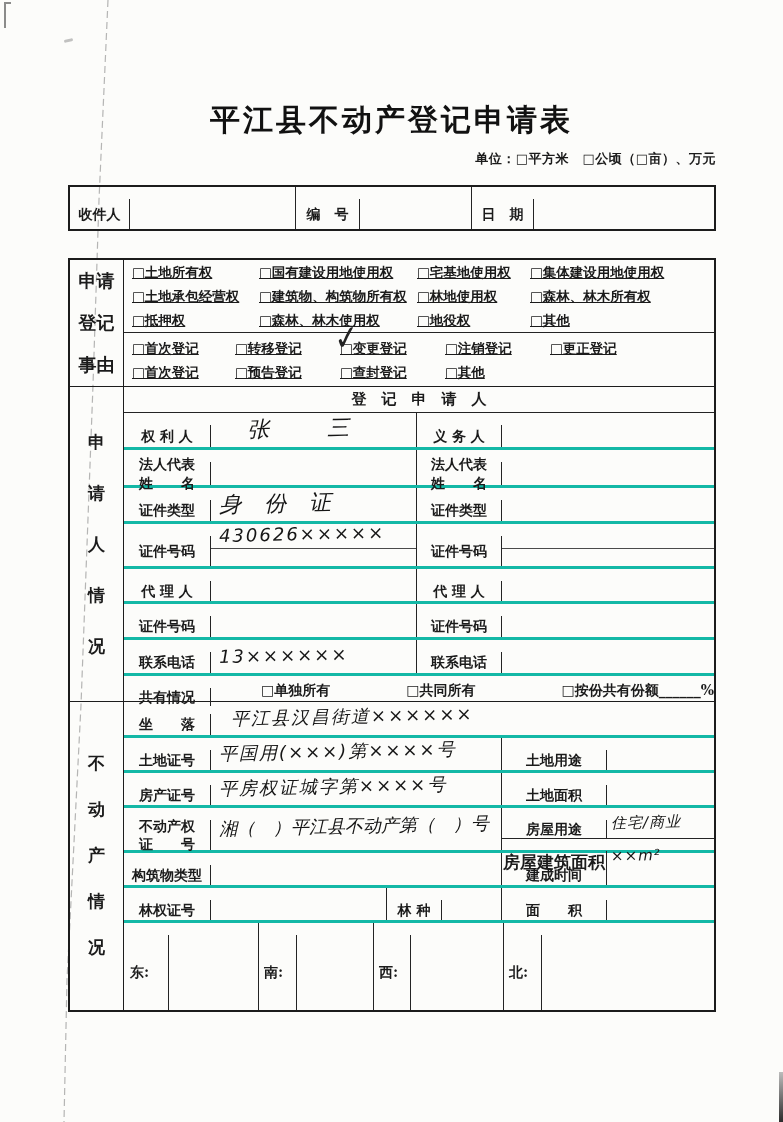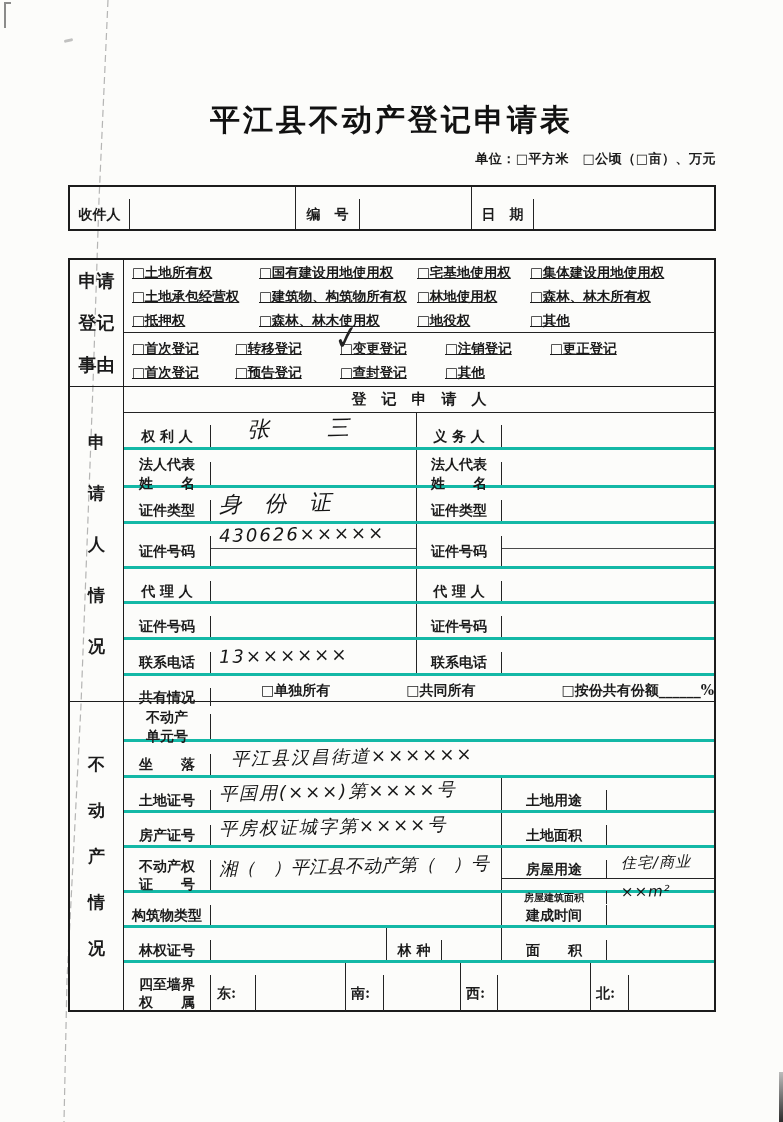--- a/index.html
+++ b/index.html
@@ -63,21 +63,21 @@
   .hw-md{font-size:18px;}
   .hw-sm{font-size:15px;letter-spacing:1px;}
   .mid-rule{position:absolute;left:0;right:0;top:58%;border-top:1px solid #4a4a4a;}
   
   .share-opts{display:flex;align-items:center;font-size:14px;font-weight:bold;}
   .share-opts .o1{margin-left:48px;}
   .share-opts .o2{margin-left:76px;}
   .share-opts .o3{margin-left:86px;}
   
   .stack{flex:1;display:flex;flex-direction:column;min-width:0;}
-  .substack{display:flex;flex:1;box-sizing:border-box;gap:10px;}
+  .substack{display:flex;flex:1;box-sizing:border-box;}
   .substack.first{border-bottom:1px solid #242424;}
   
   .crease{position:absolute;left:0;top:0;pointer-events:none;}
   .corner-mark{position:absolute;left:4px;top:2px;width:2px;height:26px;background:#6f6f6f;opacity:.8;}
   .corner-mark::after{content:"";position:absolute;left:0;top:0;width:7px;height:2px;background:#6f6f6f;}
   .smudge{position:absolute;left:64px;top:39px;width:9px;height:3px;background:#9a9a9a;opacity:.6;border-radius:2px;transform:rotate(-12deg);}
   .edge-mark{position:absolute;right:0;top:1072px;width:4px;height:50px;background:linear-gradient(to bottom,#b5b5b5,#141414);opacity:.9;}
 </style>
 </head>
 <body>
@@ -235,25 +235,20 @@
     </div>
 
     <div class="section" style="flex:1">
       <div class="side side3">不
 动
 产
 情
 况</div>
       <div class="content">
 
-        <div class="frow" style="height:40px">
-          <div class="cell lab" style="width:87px">不动产
-单元号</div>
-          <div class="cell val" style="flex:1"></div>
-        </div>
 
         <div class="frow" style="height:36px">
           <div class="cell lab" style="width:87px">坐　　落</div>
           <div class="cell val" style="flex:1">
               <span class="hw hw-md" style="margin-left:12px">平江县汉昌街道××××××</span>
             </div>
         </div>
 
         <div class="frow" style="height:35px">
           <div class="cell lab" style="width:87px">土地证号</div>
@@ -280,21 +275,21 @@
               <span class="hw hw-md" style="letter-spacing:0">湘（　）平江县不动产第（　）号</span>
             </div>
           <div class="stack">
             <div class="substack first">
               <div class="cell lab" style="width:105px">房屋用途</div>
               <div class="cell val" style="flex:1;padding:0 4px">
                   <span class="hw hw-sm">住宅/商业</span>
                 </div>
             </div>
             <div class="substack">
-              <div class="cell lab" style="width:105px;font-size:10px">房屋建筑面积</div>
+              <div class="cell lab" style="width:105px;font-size:17px">房屋建筑面积</div>
               <div class="cell val" style="flex:1;padding:0 4px">
                   <span class="hw hw-sm">××m²</span>
                 </div>
             </div>
           </div>
         </div>
 
         <div class="frow" style="height:35px">
           <div class="cell lab" style="width:87px">构筑物类型</div>
           <div class="cell val" style="width:291px"></div>
@@ -305,22 +300,20 @@
         <div class="frow" style="height:35px">
           <div class="cell lab" style="width:87px">林权证号</div>
           <div class="cell val" style="width:176px"></div>
           <div class="cell lab" style="width:55px">林 种</div>
           <div class="cell val" style="width:60px"></div>
           <div class="cell lab" style="width:105px">面　　积</div>
           <div class="cell val" style="flex:1"></div>
         </div>
 
         <div class="frow last" style="flex:1">
-          <div class="cell lab" style="width:87px">四至墙界
-权　　属</div>
           <div class="cell lab" style="width:45px;justify-content:flex-start;padding-left:6px;box-sizing:border-box">东:</div>
           <div class="cell val" style="width:90px"></div>
           <div class="cell lab" style="width:38px;justify-content:flex-start;padding-left:5px;box-sizing:border-box">南:</div>
           <div class="cell val" style="width:77px"></div>
           <div class="cell lab" style="width:37px;justify-content:flex-start;padding-left:5px;box-sizing:border-box">西:</div>
           <div class="cell val" style="width:93px"></div>
           <div class="cell lab" style="width:38px;justify-content:flex-start;padding-left:5px;box-sizing:border-box">北:</div>
           <div class="cell val" style="flex:1"></div>
         </div>
 

